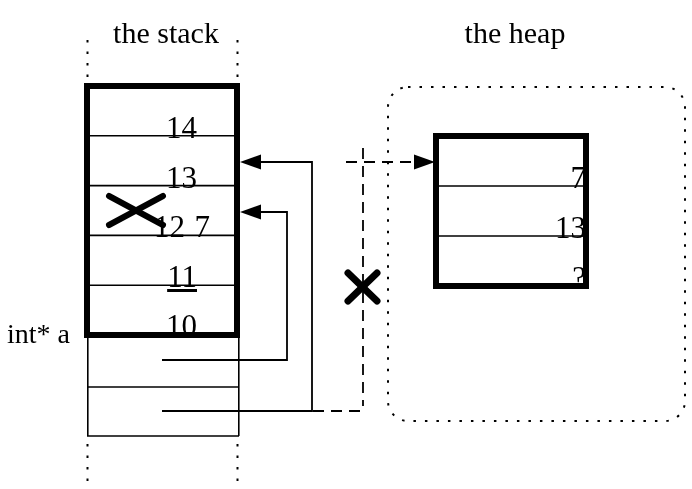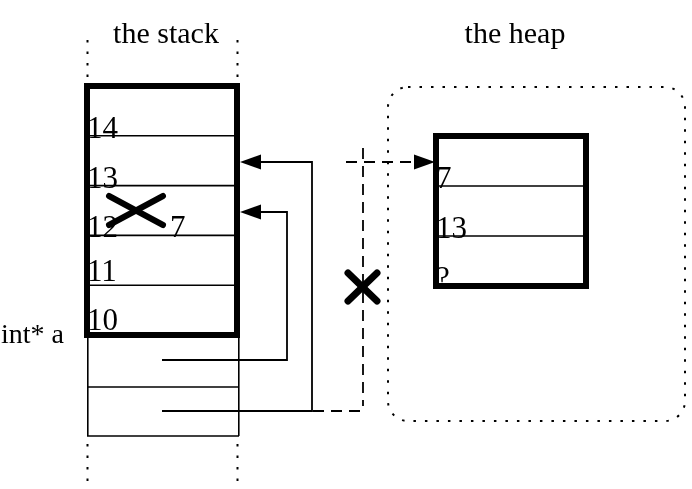--- a/index.html
+++ b/index.html
@@ -2,40 +2,40 @@
 <html><head>
 <meta charset="utf-8">
 <style>
   html,body{margin:0;padding:0;background:#fff;}
   .canvas{
     position:relative;width:692px;height:489px;background:#ffffff;
     font-family:"Liberation Serif", serif;color:#000;overflow:hidden;
   }
   .txt{position:absolute;white-space:nowrap;margin-top:17px;}
   .title{font-size:30px;height:32px;line-height:32px;text-align:center;}
-  .cellval{font-size:31px;height:50px;line-height:50px;text-align:left;}
+  .cellval{font-size:31px;height:50px;line-height:50px;text-align:right;}
   .framelabel{font-size:28px;height:50px;line-height:50px;text-align:right;}
   svg.overlay{position:absolute;left:0;top:0;pointer-events:none;}
 </style>
 </head>
 <body>
 
 <div class="canvas">
 
   <div class="txt title" style="left:86px;top:0;width:160px;">the stack</div>
   <div class="txt title" style="left:435px;top:0;width:160px;">the heap</div>
 
   <div class="txt cellval" style="left:87px;top:86px;width:110px;">14</div>
   <div class="txt cellval" style="left:87px;top:136px;width:110px;">13</div>
   <div class="txt cellval" style="left:87px;top:185px;width:98px;">12</div>
   <div class="txt cellval" style="left:170px;top:185px;width:40px;">7</div>
-  <div class="txt cellval" style="left:87px;top:229px;width:110px;">11</div>
-  <div class="txt cellval" style="left:87px;top:278px;width:110px;">10</div>
+  <div class="txt cellval" style="left:87px;top:235px;width:110px;text-decoration:underline;">11</div>
+  <div class="txt cellval" style="left:87px;top:284px;width:110px;">10</div>
 
-  <div class="txt framelabel" style="left:0;top:292px;width:64px;">int* a</div>
+  <div class="txt framelabel" style="left:6px;top:292px;width:64px;">int* a</div>
 
   <div class="txt cellval" style="left:436px;top:136px;width:150px;">7</div>
   <div class="txt cellval" style="left:436px;top:186px;width:150px;">13</div>
   <div class="txt cellval" style="left:436px;top:236px;width:150px;">?</div>
 
   <svg class="overlay" width="692" height="489" viewBox="0 0 692 489">
 
     <g stroke="#000" stroke-width="2" stroke-dasharray="2.5 9">
       <line x1="87.5" y1="40" x2="87.5" y2="79"></line>
       <line x1="237.5" y1="40" x2="237.5" y2="79"></line>

